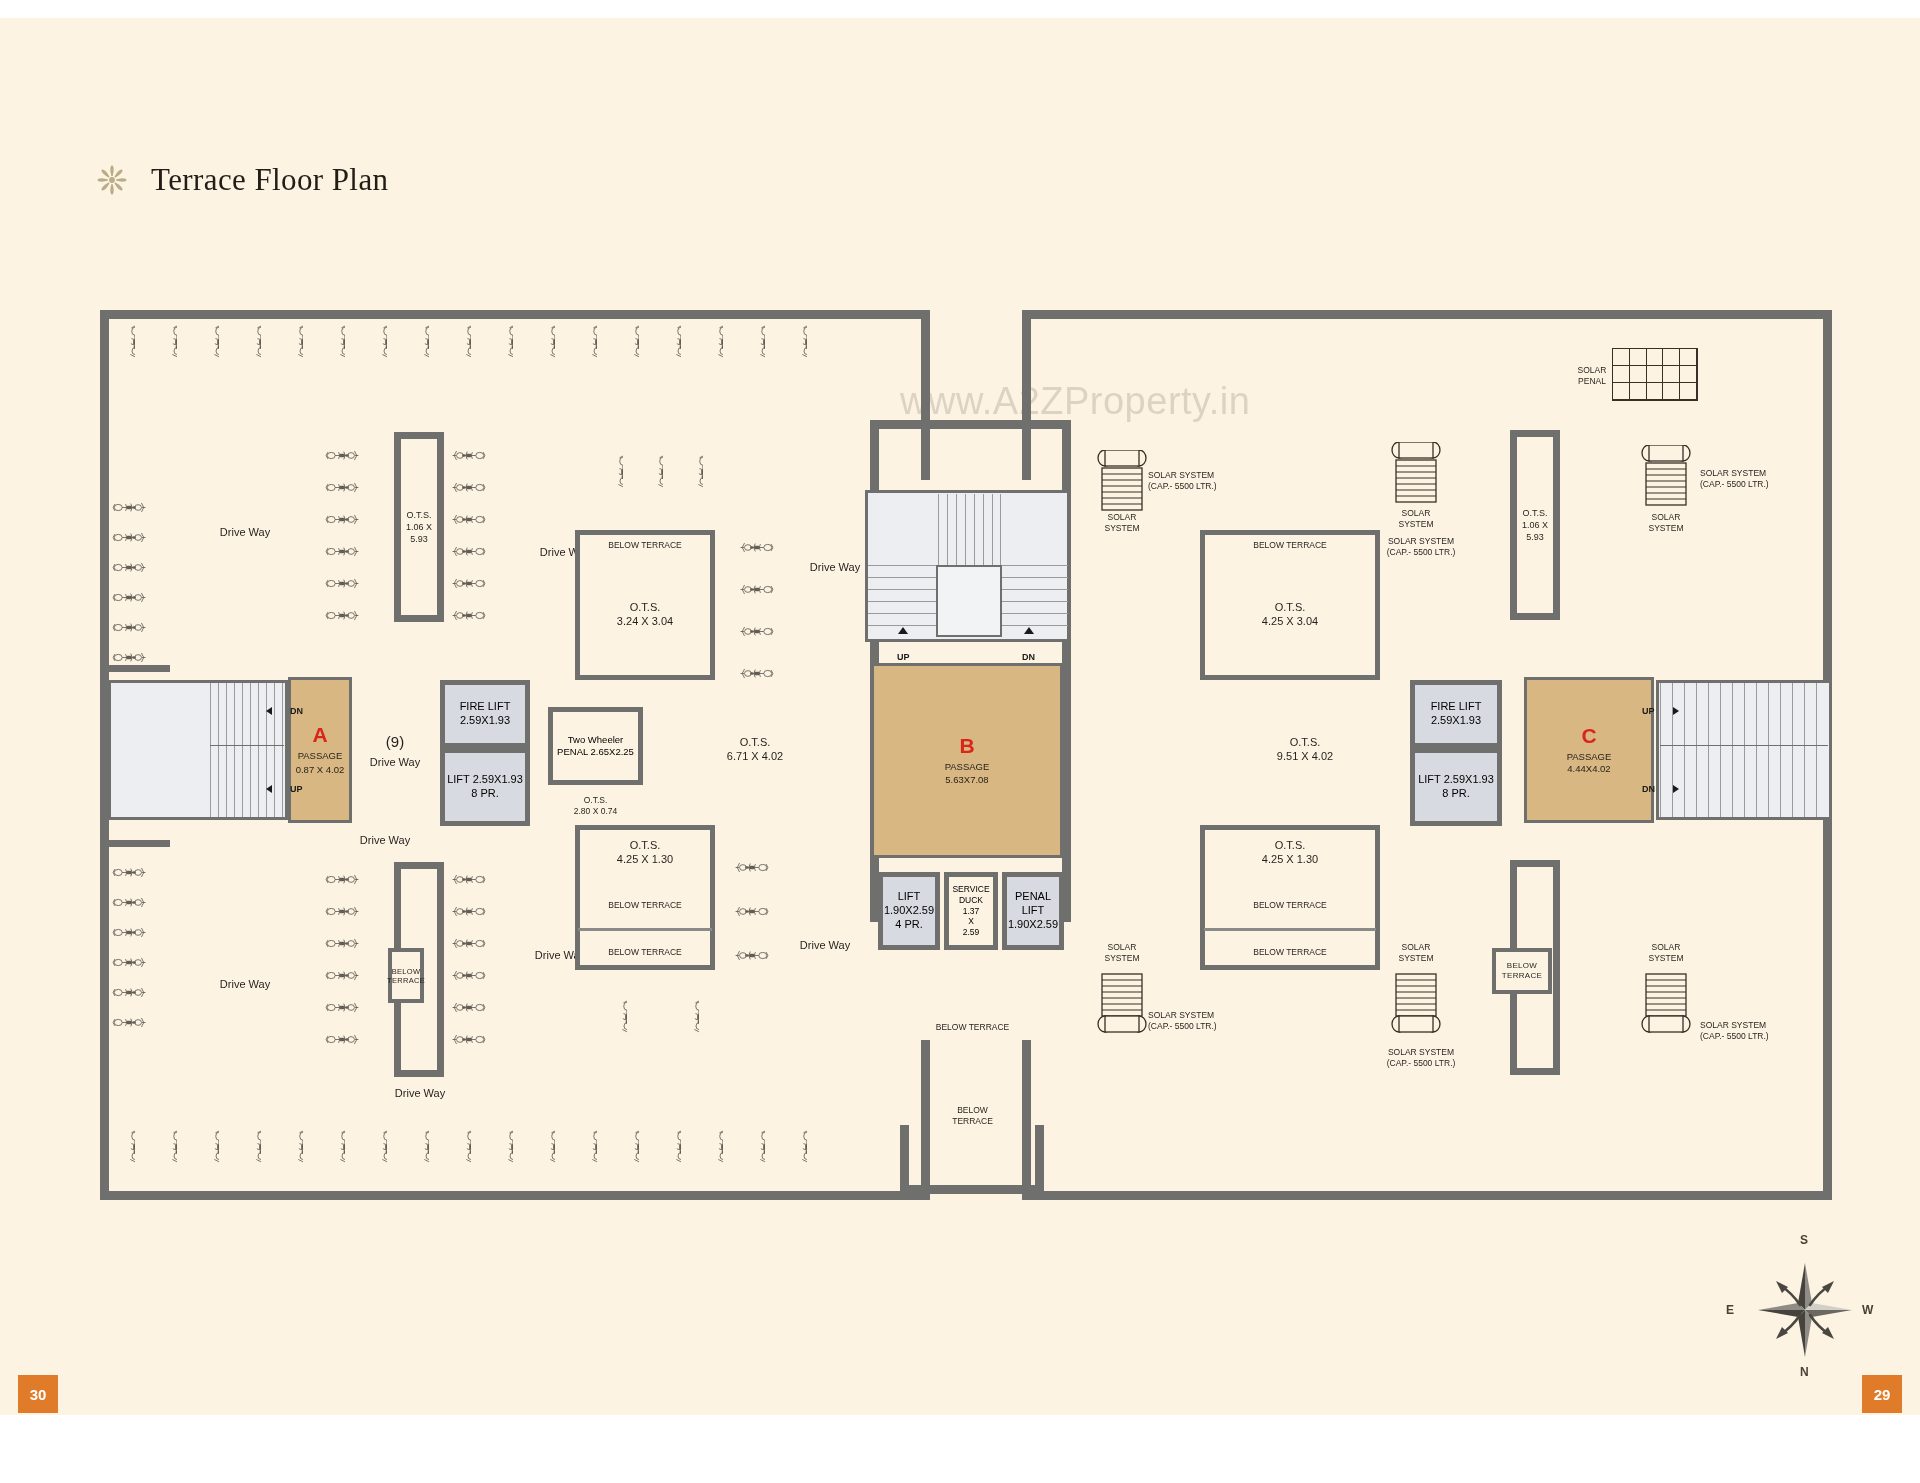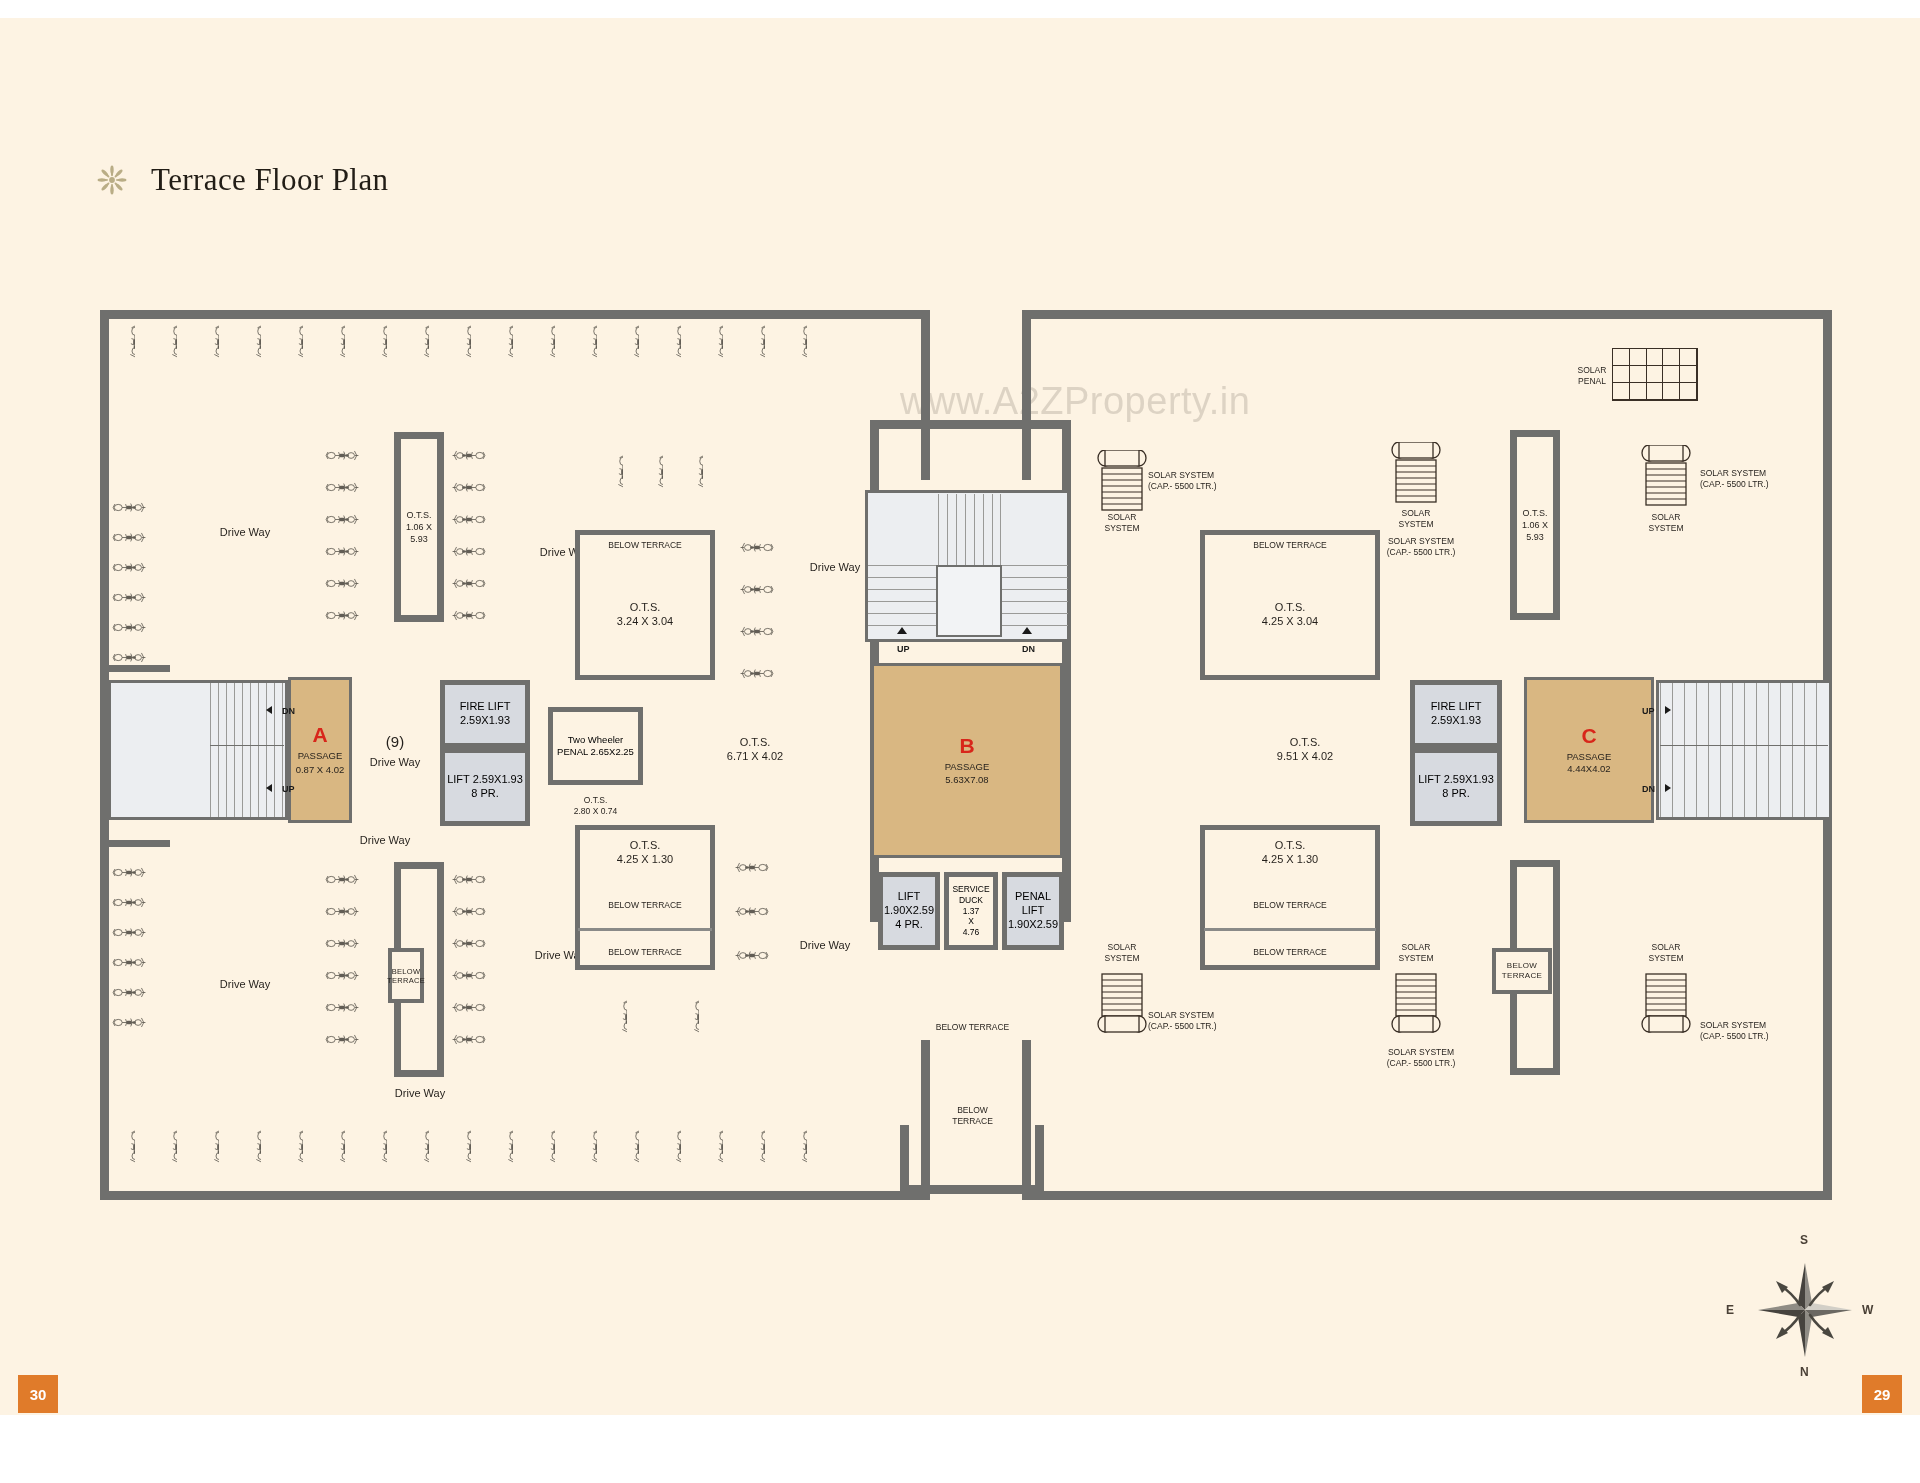--- a/index.html
+++ b/index.html
@@ -92,21 +92,21 @@
     display:flex; align-items:center; justify-content:center;
     font-size:9px; color:#231f1b; letter-spacing:0.3px;
   }
 
   
   .treads { position:absolute; }
   .tread-v { position:absolute; background:#9a9a98; width:1px; top:0; bottom:0; }
   .tread-h { position:absolute; background:#9a9a98; height:1px; left:0; right:0; }
 
   
-  .dirmark { position:absolute; font-size:9px; font-weight:bold; color:#1a1a1a; display:flex; gap:10px; }
+  .dirmark { position:absolute; font-size:9px; font-weight:bold; color:#1a1a1a; display:flex; align-items:center; gap:18px; }
   .tri-l { width:0;height:0;border-top:4px solid transparent;border-bottom:4px solid transparent;border-right:6px solid #1a1a1a; }
   .tri-r { width:0;height:0;border-top:4px solid transparent;border-bottom:4px solid transparent;border-left:6px solid #1a1a1a; }
   .tri-u { width:0;height:0;border-left:5px solid transparent;border-right:5px solid transparent;border-bottom:7px solid #1a1a1a; }
 
   
   .bike { position:absolute; width:30px; height:13px; opacity:0.92; }
   .bike svg { display:block; }
 
   
   .solar-tank { position:absolute; }
@@ -323,21 +323,21 @@
     <div class="passage-txt" style="margin-top:0;">5.63X7.08</div>
   </div>
 
   <div class="lift-box lbl-s" style="left:878px; top:872px; width:62px; height:78px;">LIFT
 1.90X2.59
 4 PR.</div>
   <div class="room lbl-s" style="left:944px; top:872px; width:54px; height:78px; display:flex; align-items:center; justify-content:center; text-align:center; line-height:1.25; font-size:8.5px; white-space:pre-line;">SERVICE
 DUCK
 1.37
 X
-4.76</div>
+2.59</div>
   <div class="lift-box lbl-s" style="left:1002px; top:872px; width:62px; height:78px;">PENAL LIFT
 1.90X2.59</div>
 
   <div class="label lbl-xs" style="left:900px; top:1022px; width:145px;">BELOW TERRACE</div>
   <div class="label lbl-xs" style="left:900px; top:1105px; width:145px; white-space:pre-line;">BELOW
 TERRACE</div>
 
   <div>
     <div class="wall" style="left:1022px; top:310px; width:810px; height:9px;"></div>
     <div class="wall" style="left:1022px; top:310px; width:9px; height:170px;"></div>

